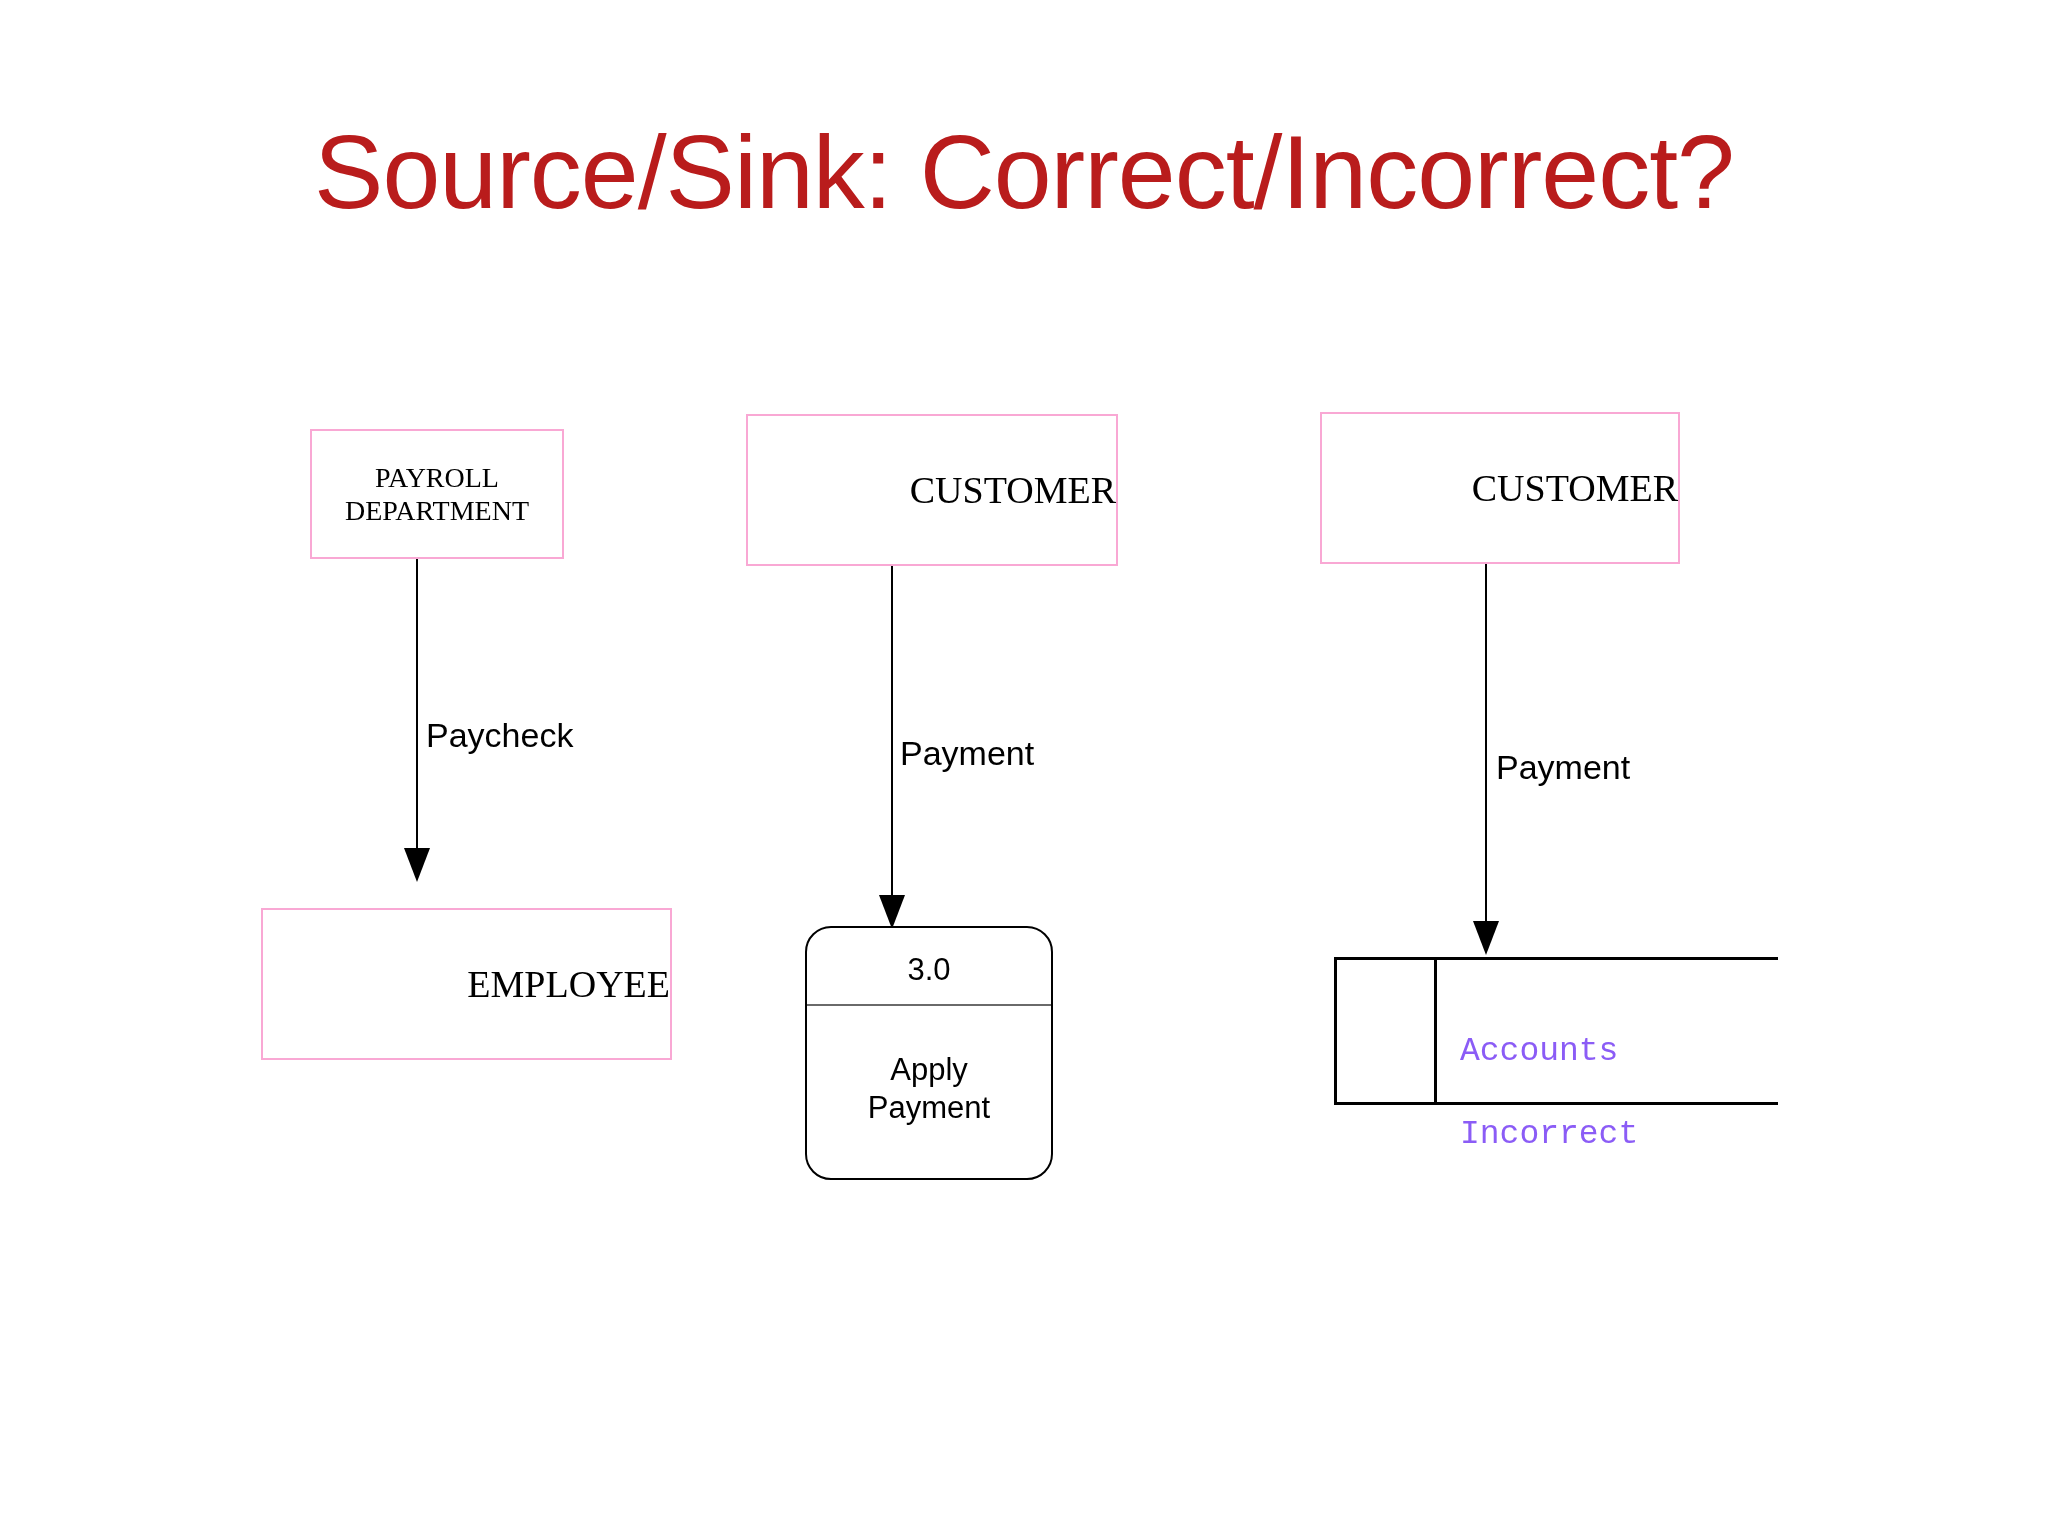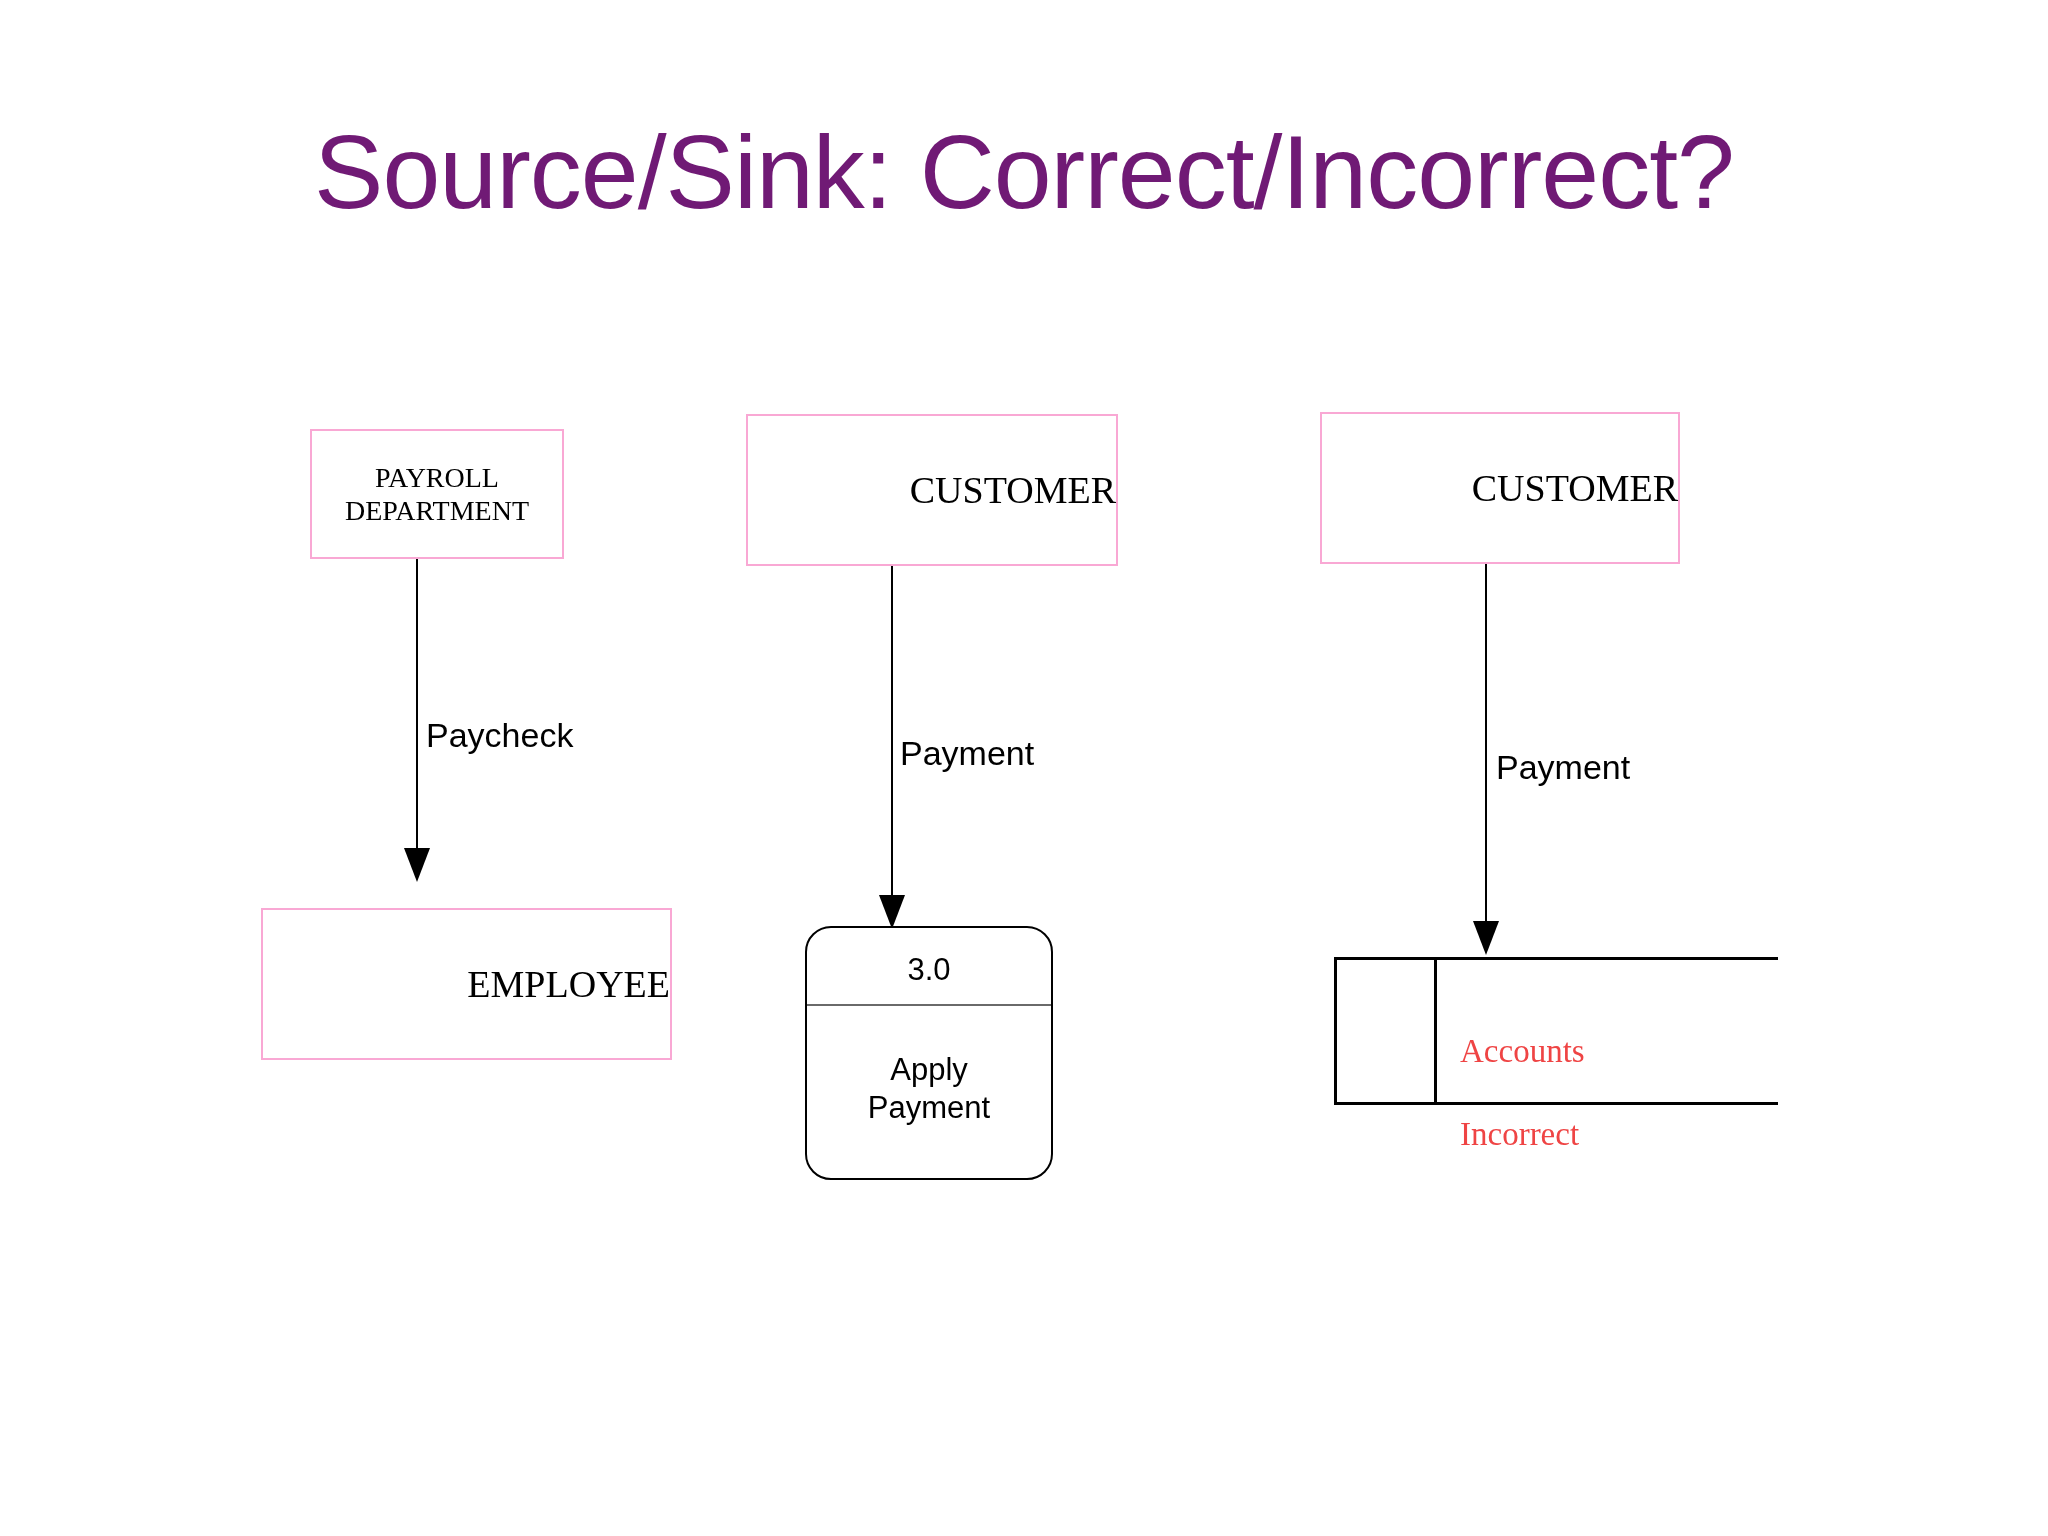--- a/index.html
+++ b/index.html
@@ -21,21 +21,21 @@
     position: absolute;
     left: 0;
     top: 118px;
     width: 2048px;
     text-align: center;
     font-family: "Liberation Sans", sans-serif;
     font-weight: 400;
     font-size: 104px;
     line-height: 1.05;
     letter-spacing: -1px;
-    color: #701a75;
+    color: #b91c1c;
     white-space: nowrap;
   }
 
   
   .node {
     position: absolute;
     box-sizing: border-box;
   }
 
   
@@ -104,22 +104,22 @@
     border-left: 3px solid #000000;
   }
   .datastore .ds-divider {
     position: absolute;
     top: 0;
     width: 0;
     border-left: 3px solid #000000;
   }
   .datastore .ds-label {
     position: absolute;
-    color: #ef4444;
-    font-family: Liberation Serif, serif;
+    color: #8b5cf6;
+    font-family: Liberation Mono, monospace;
     font-size: 33px;
     line-height: 1.25;
     white-space: pre-line;
   }
 
   
   .flow-line {
     position: absolute;
     width: 0;
     border-left: 2px solid #000000;

